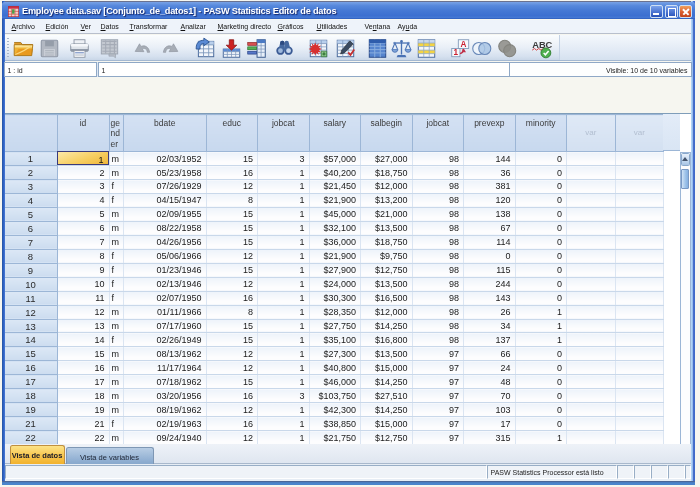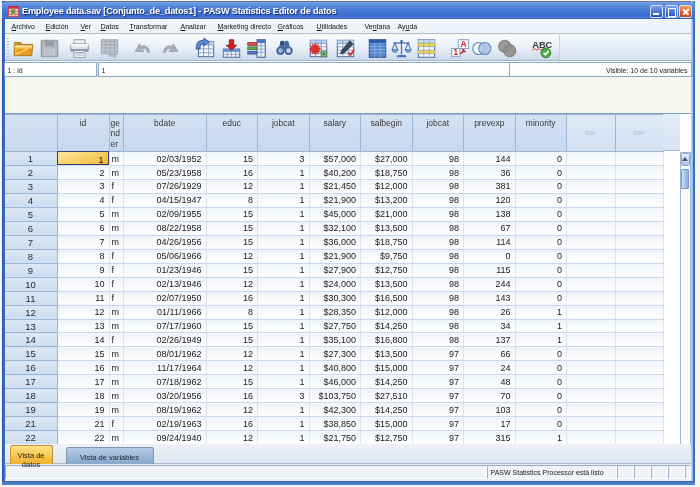--- a/index.html
+++ b/index.html
@@ -104,21 +104,21 @@
 #hthumb .dots { position:absolute; left:50%; top:50%; transform:translate(-50%,-50%);
   width:12px; height:2px;
   background:repeating-linear-gradient(to right,#44608c 0 2px, transparent 2px 5px); }
 #corner { position:absolute; left:675px; top:353px; width:11px; height:13.5px; background:#d8e2ee; }
 
 
 #tabs { position:absolute; left:4.5px; top:444px; width:686px; height:20px;
   background:linear-gradient(#eef2f8,#dfe6f0); border-bottom:1px solid #a8b8cc; }
 .tab { position:absolute; font-size:7.5px; padding-top:5px; text-align:center;
   border:1px solid #7e97b4; border-bottom:none; border-radius:2.5px 2.5px 0 0; }
-#tab1 { left:5px; top:0.5px; width:43px; height:19.5px; font-weight:normal; color:#1a1a28;
+#tab1 { left:5px; top:0.5px; width:55px; height:19.5px; font-weight:bold; color:#1a1a28;
   background:linear-gradient(#fde388,#f7c64e 55%,#f2b22e); border-color:#c09040; z-index:2; }
 #tab2 { left:61px; top:2.5px; width:88px; height:17.5px; color:#202838;
   background:linear-gradient(#b8cde4,#94b2d4 70%,#88a8cc); }
 
 
 #status { position:absolute; left:4.5px; top:464px; width:686px; height:16.5px; background:#e6edf5; }
 .seg { position:absolute; top:1px; height:13.5px; border:1px solid #98aec6;
   border-right-color:#fff; border-bottom-color:#fff; background:#eff3f8; }
 #seg1 { left:0px; width:482px; }
 #seg2 { left:482px; width:130px; font-size:7px; color:#222; padding:3px 0 0 3px; }
@@ -538,21 +538,21 @@
           <td class="num">98</td>
           <td class="num">137</td>
           <td class="num">1</td>
           <td></td>
           <td></td>
         </tr>
       <tr>
           <td class="rn">15</td>
           <td class="num">15</td>
           <td class="txt">m</td>
-          <td class="num">08/01/1962</td>
+          <td class="num">08/13/1962</td>
           <td class="num">12</td>
           <td class="num">1</td>
           <td class="num">$27,300</td>
           <td class="num">$13,500</td>
           <td class="num">97</td>
           <td class="num">66</td>
           <td class="num">0</td>
           <td></td>
           <td></td>
         </tr>

